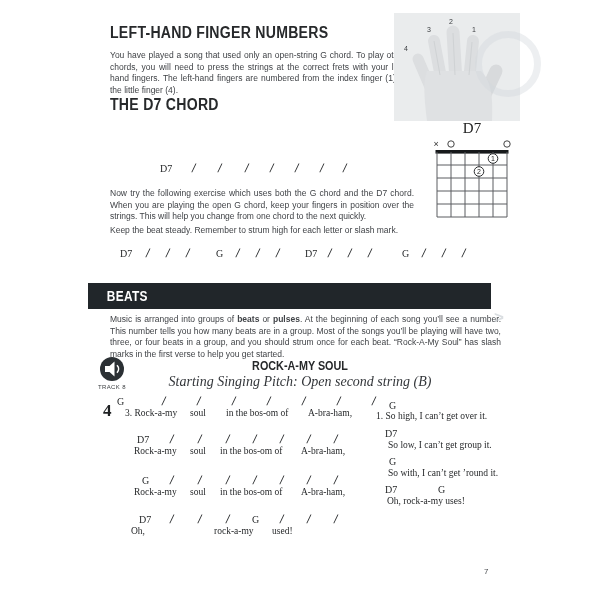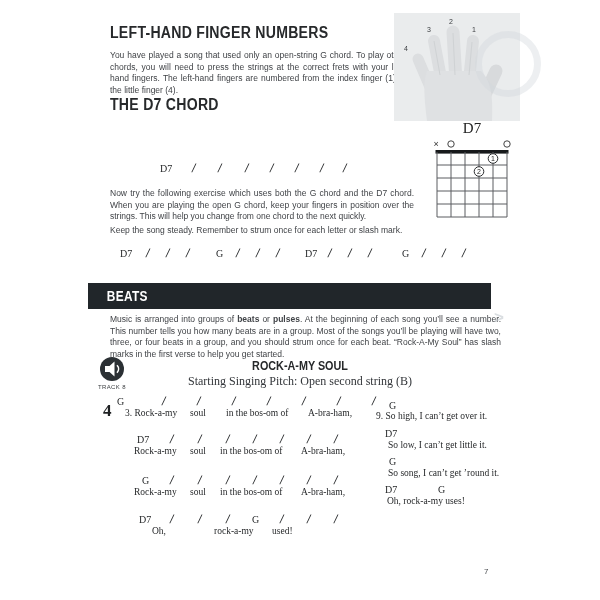--- a/index.html
+++ b/index.html
@@ -13,21 +13,21 @@
   .chord-token{font-family:"Liberation Serif",serif;font-size:10px;color:#26282a;white-space:nowrap;}
   .slash-token{font-family:"Liberation Serif",serif;font-size:13px;font-weight:700;color:#1d1f21;
                display:inline-block;transform:skewX(-8deg);}
   .lyric-token{font-family:"Liberation Serif",serif;font-size:9.5px;color:#26282a;white-space:nowrap;}
   .beats-bar{left:88px;top:283px;width:403px;height:26px;background:#21262a;}
   .beats-bar span{display:inline-block;color:#fff;font-weight:700;font-size:14px;line-height:26px;
                   padding-left:22px;letter-spacing:.4px;transform:scaleX(.85);transform-origin:left center;}
   .song-title{left:170px;top:359px;width:260px;text-align:center;font-weight:700;font-size:12px;
               color:#26282a;transform:scaleX(.9);}
   .song-sub{left:150px;top:374px;width:300px;text-align:center;font-family:"Liberation Serif",serif;
-            font-size:12px;color:#33363a;}
+            font-style:italic;font-size:14px;color:#33363a;}
   .track-label{left:90px;top:384px;width:44px;text-align:center;font-size:6px;letter-spacing:.4px;color:#3a3d40;}
   .timesig{left:103px;top:401px;font-family:"Liberation Serif",serif;font-weight:700;font-size:17px;color:#1e2022;}
   .chord-name{left:431px;top:120px;width:82px;text-align:center;font-family:"Liberation Serif",serif;
               font-size:15px;color:#222;}
   .page-num{left:484px;top:567px;font-size:8px;color:#4a4d50;}
   .wm-ring{left:475px;top:31px;width:52px;height:52px;border:7px solid rgba(210,216,221,.40);border-radius:50%;}
   .wm-chev{left:494px;top:308px;font-size:17px;color:rgba(188,195,201,.55);font-weight:700;}
   .photo-box{left:394px;top:13px;width:126px;height:108px;background:#eaeced;}
 </style>
 </head>
@@ -87,21 +87,21 @@
           <circle cx="62" cy="20.5" r="4.8" fill="#fff" stroke="#2a2c2e" stroke-width="1"></circle>
           <text x="60" y="23.1" font-size="7" fill="#222">1</text>
           <circle cx="48" cy="33.5" r="4.8" fill="#fff" stroke="#2a2c2e" stroke-width="1"></circle>
           <text x="46" y="36.1" font-size="7" fill="#222">2</text>
         </g>
     </svg>
   </div>
 
   <div id="ex1"></div>
   <div class="abs body-text" style="left:110px;top:188px;width:304px;">Now try the following exercise which uses both the G chord and the D7 chord. When you are playing the open G chord, keep your fingers in position over the strings. This will help you change from one chord to the next quickly.</div>
-  <div class="abs body-text nojust" style="left:110px;top:225px;width:330px;">Keep the song steady. Remember to strum once for each letter or slash mark.</div>
+  <div class="abs body-text nojust" style="left:110px;top:225px;width:330px;">Keep the beat steady. Remember to strum high for each letter or slash mark.</div>
   <div id="ex2"></div>
 
   <div class="abs beats-bar">
     <span>BEATS</span>
   </div>
   <div class="abs body-text" id="beats-para" style="left:110px;top:314px;width:391px;"><span>Music is arranged into groups of </span><b>beats</b><span> or </span><b>pulses</b><span>. At the beginning of each song you’ll see a number. This number tells you how many beats are in a group. Most of the songs you’ll be playing will have two, three, or four beats in a group, and you should strum once for each beat. “Rock-A-My Soul” has slash marks in the first verse to help you get started.</span></div>
   <div class="abs wm-chev">&gt;</div>
 
   <div class="abs" style="left:99px;top:356px;">
     <svg width="26" height="26" viewBox="0 0 26 26">
@@ -179,25 +179,25 @@
     <span class="abs lyric-token" style="left: 220px; top: 487px;">in the bos-om of</span>
     <span class="abs lyric-token" style="left: 301px; top: 487px;">A-bra-ham,</span>
     <span class="abs chord-token" style="left: 139px; top: 514px;">D7</span>
     <span class="abs slash-token" style="left: 170px; top: 511px;">/</span>
     <span class="abs slash-token" style="left: 198px; top: 511px;">/</span>
     <span class="abs slash-token" style="left: 226px; top: 511px;">/</span>
     <span class="abs chord-token" style="left: 252px; top: 514px;">G</span>
     <span class="abs slash-token" style="left: 280px; top: 511px;">/</span>
     <span class="abs slash-token" style="left: 307px; top: 511px;">/</span>
     <span class="abs slash-token" style="left: 334px; top: 511px;">/</span>
-    <span class="abs lyric-token" style="left: 152px; top: 526px; text-align: center;">Oh,</span>
+    <span class="abs lyric-token" style="left: 131px; top: 526px; text-align: center;">Oh,</span>
     <span class="abs lyric-token" style="left: 214px; top: 526px;">rock-a-my</span>
     <span class="abs lyric-token" style="left: 272px; top: 526px;">used!</span>
     <span class="abs chord-token" style="left: 389px; top: 400px;">G</span>
-    <span class="abs lyric-token" style="left: 376px; top: 411px;">9. So high, I can’t get over it.</span>
+    <span class="abs lyric-token" style="left: 376px; top: 411px;">1. So high, I can’t get over it.</span>
     <span class="abs chord-token" style="left: 385px; top: 428px;">D7</span>
-    <span class="abs lyric-token" style="left: 388px; top: 440px;">So low, I can’t get little it.</span>
+    <span class="abs lyric-token" style="left: 388px; top: 440px;">So low, I can’t get group it.</span>
     <span class="abs chord-token" style="left: 389px; top: 456px;">G</span>
-    <span class="abs lyric-token" style="left: 388px; top: 468px;">So song, I can’t get ’round it.</span>
+    <span class="abs lyric-token" style="left: 388px; top: 468px;">So with, I can’t get ’round it.</span>
     <span class="abs chord-token" style="left: 385px; top: 484px;">D7</span>
     <span class="abs chord-token" style="left: 438px; top: 484px;">G</span>
     <span class="abs lyric-token" style="left: 387px; top: 496px;">Oh, rock-a-my uses!</span>
   </div>
 
 </body></html>

